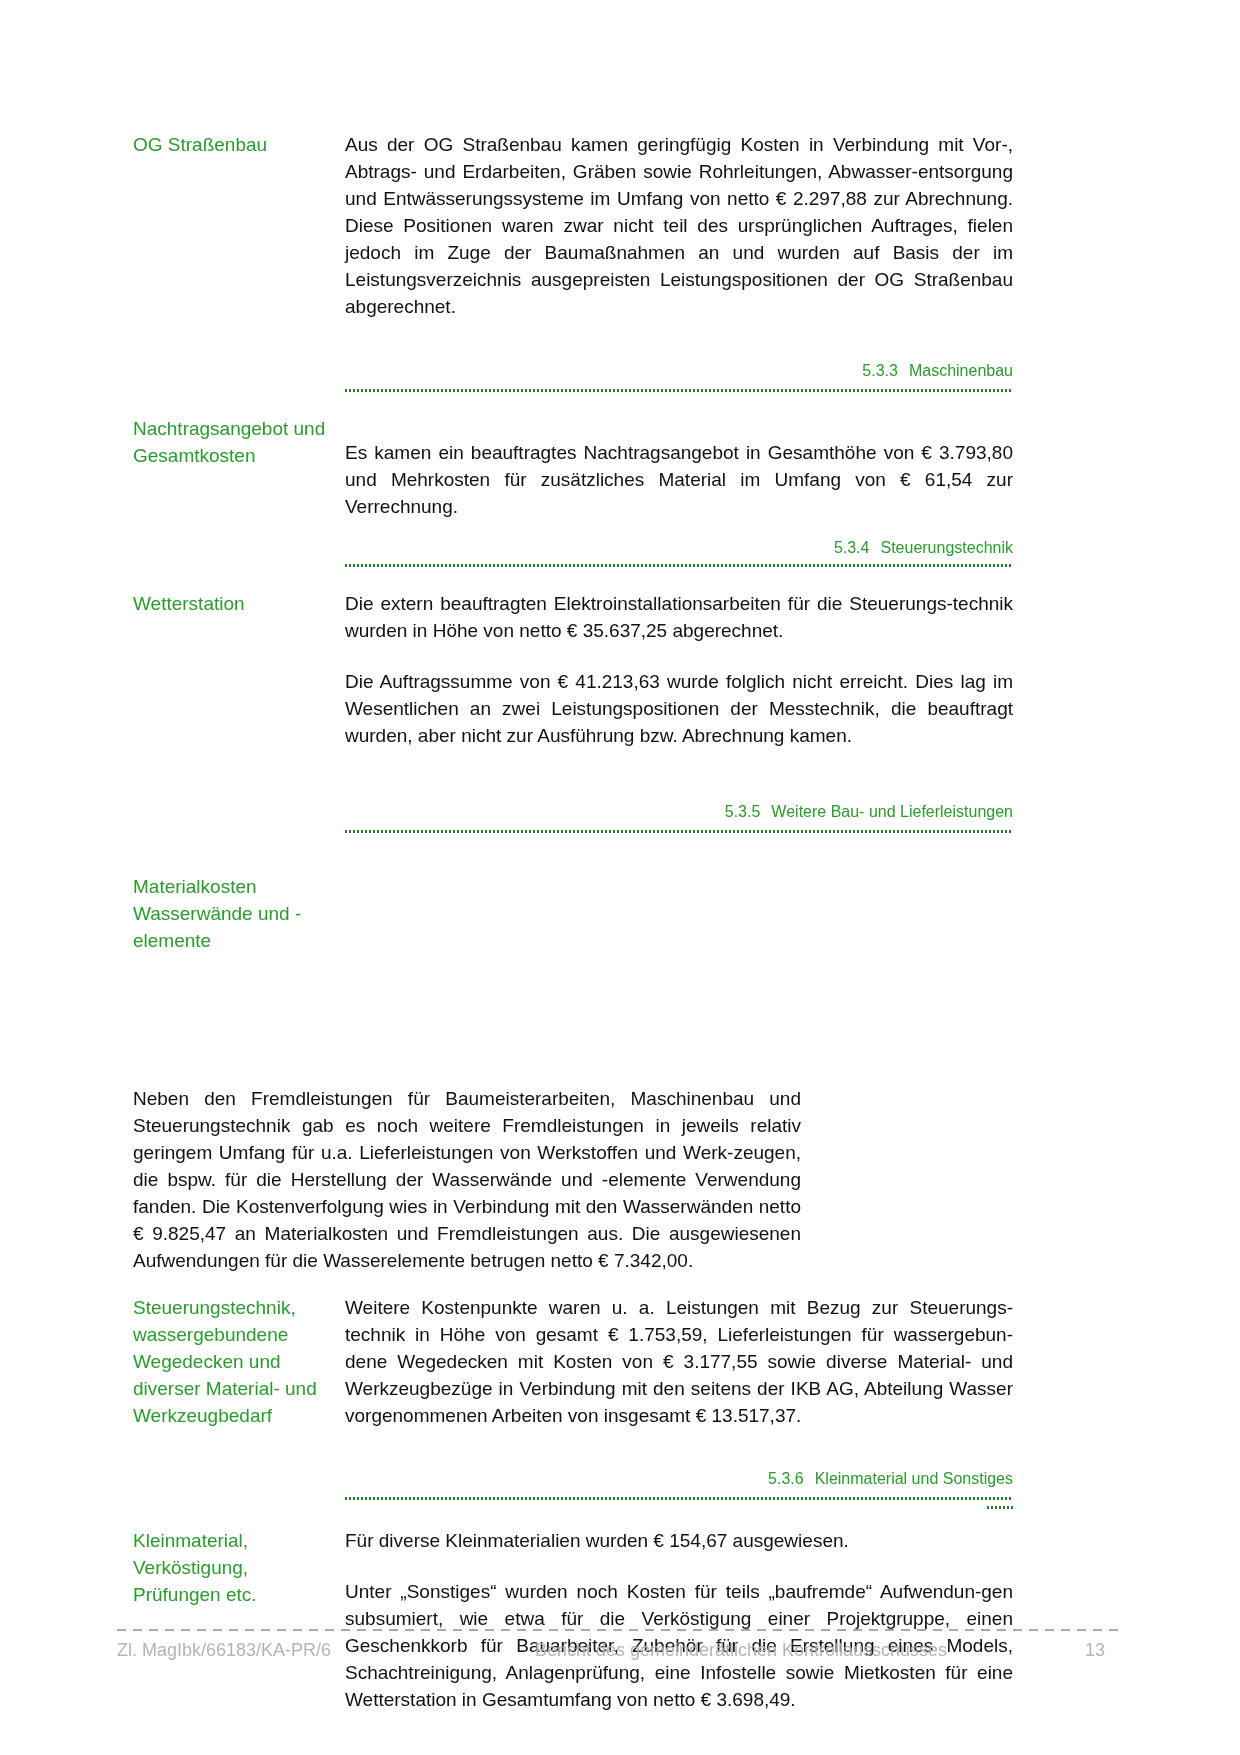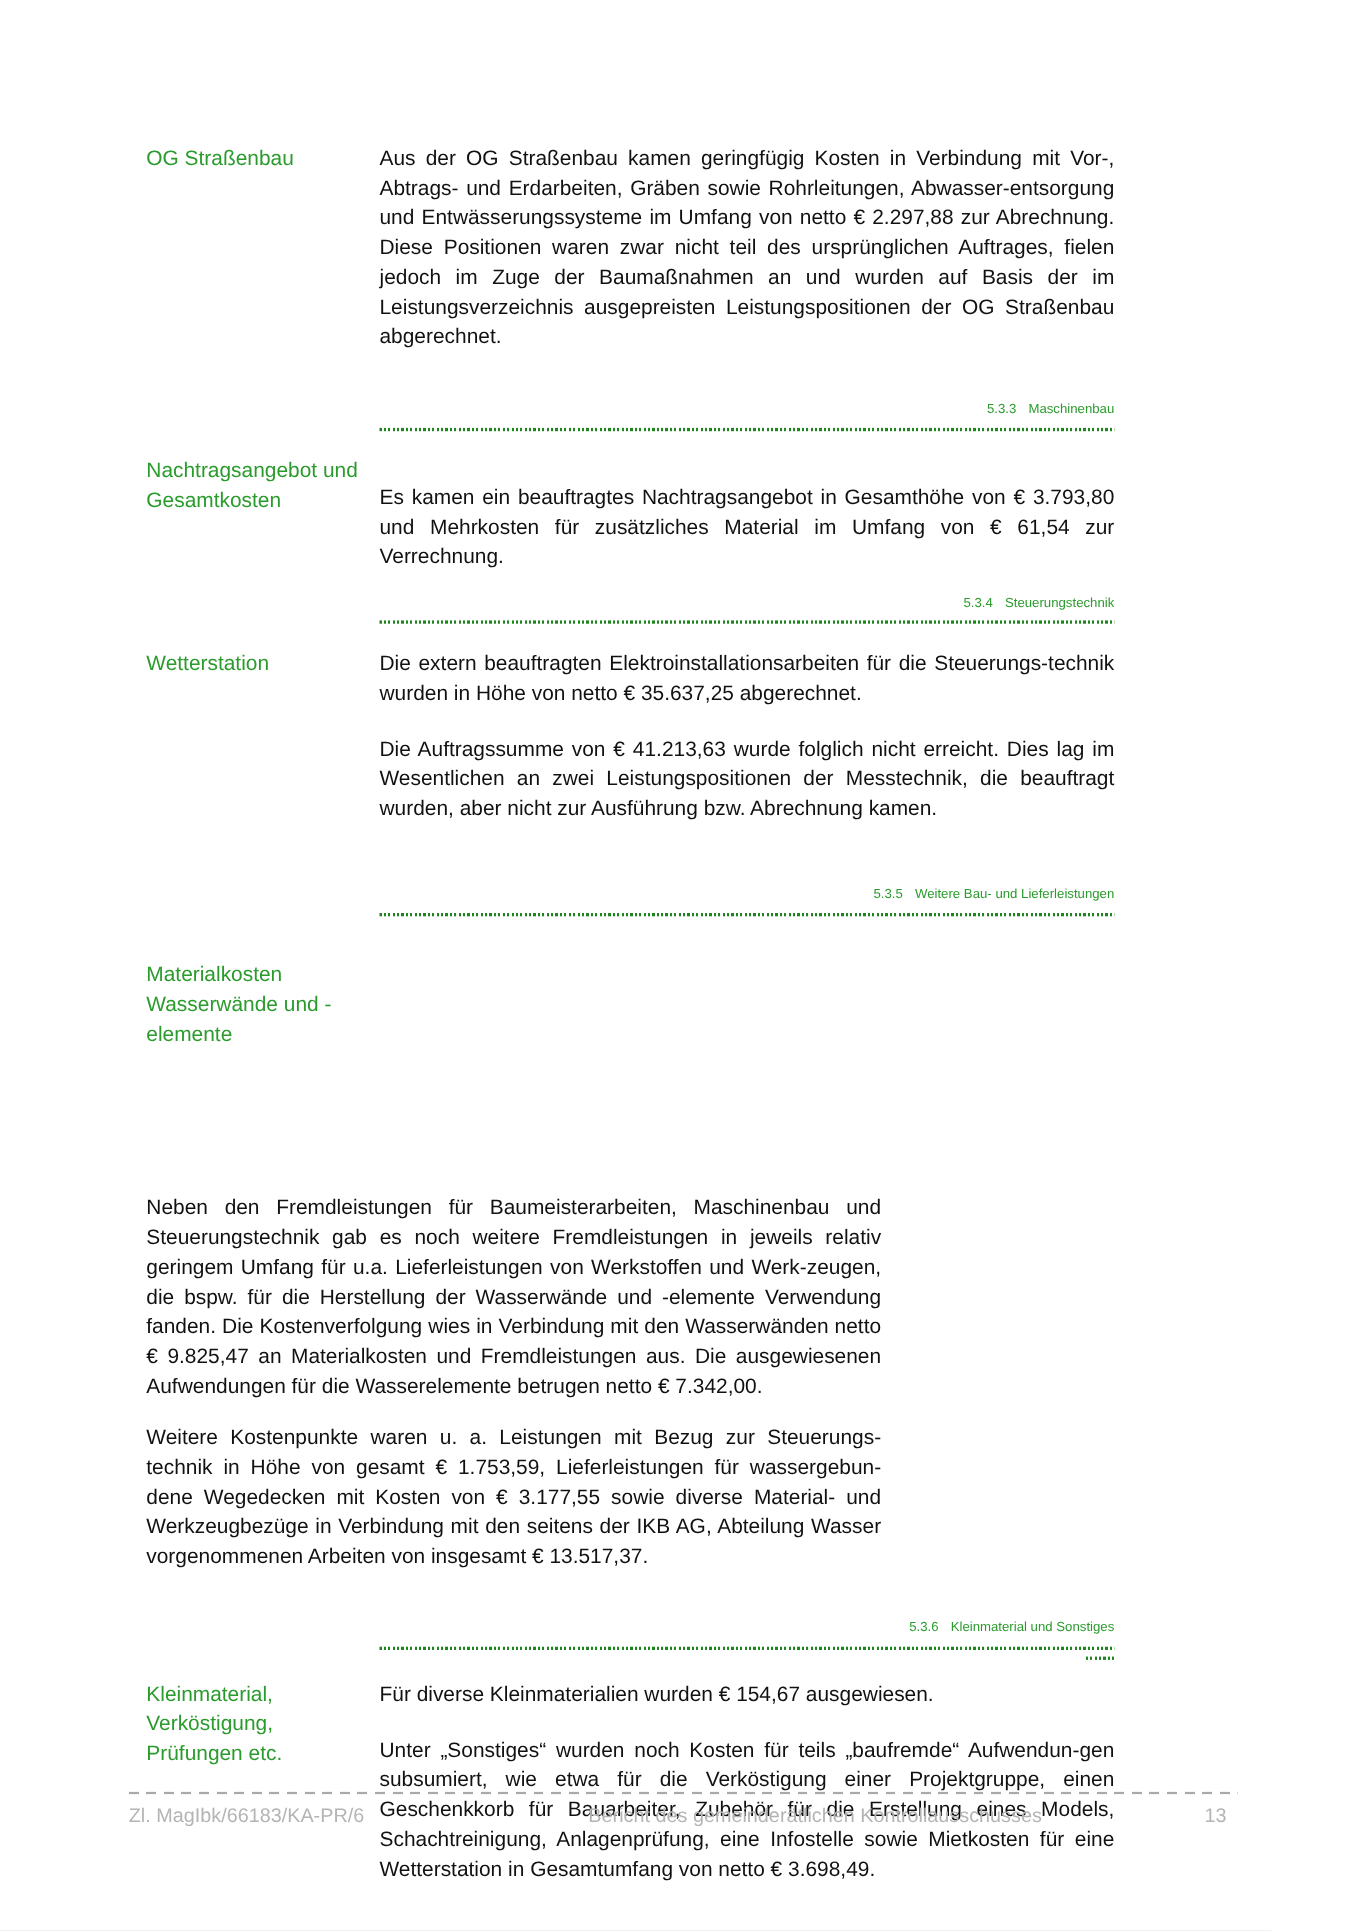--- a/index.html
+++ b/index.html
@@ -37,21 +37,21 @@
   .body{
     width:668px;
     text-align:justify;
   }
   .body p{margin:0;}
   .body p.gap{margin-top:24px;}
   .heading{
     width:880px;
     text-align:right;
     color:var(--green-text);
-    font-size:12px;
+    font-size:16px;
     line-height:26px;
   }
   .h-num{margin-right:11px;}
   .rule{
     margin-left:212px;
     width:668px;
     height:3px;
     background:repeating-linear-gradient(to right,var(--green-rule) 0 2px,transparent 2px 4px);
     margin-top:5px;
   }
@@ -75,21 +75,21 @@
     height:2px;
     background:repeating-linear-gradient(to right,var(--gray-dash) 0 9px,transparent 9px 16px);
   }
   .footer-row{
     margin-top:9px;
     display:flex;
     justify-content:space-between;
     align-items:baseline;
   }
   .footer-row .f-ref{min-width:280px;}
-  .footer-row .f-page{min-width:40px;text-align:center;}
+  .footer-row .f-page{min-width:40px;text-align:left;}
 </style>
 </head>
 <body>
 
 <div class="page">
   <div class="content">
 
     <div class="row">
       <div class="label">OG Straßenbau</div>
       <div class="body">
@@ -128,20 +128,21 @@
     <div class="rule"></div>
 
     <div class="row" style="margin-top:40px;flex-direction:column;">
       <div class="label">Materialkosten Wasserwände und -elemente</div>
       <div class="body">
         <p>Neben den Fremdleistungen für Baumeisterarbeiten, Maschinenbau und Steuerungstechnik gab es noch weitere Fremdleistungen in jeweils relativ geringem Umfang für u.a. Lieferleistungen von Werkstoffen und Werk-zeugen, die bspw. für die Herstellung der Wasserwände und -elemente Verwendung fanden. Die Kostenverfolgung wies in Verbindung mit den Wasserwänden netto € 9.825,47 an Materialkosten und Fremdleistungen aus. Die ausgewiesenen Aufwendungen für die Wasserelemente betrugen netto € 7.342,00.</p>
       </div>
     </div>
 
     <div class="row" style="margin-top:20px;">
+      <div class="label">Steuerungstechnik, wassergebundene Wegedecken und diverser Material- und Werkzeugbedarf</div>
       <div class="body">
         <p>Weitere Kostenpunkte waren u. a. Leistungen mit Bezug zur Steuerungs-technik in Höhe von gesamt € 1.753,59, Lieferleistungen für wassergebun-dene Wegedecken mit Kosten von € 3.177,55 sowie diverse Material- und Werkzeugbezüge in Verbindung mit den seitens der IKB AG, Abteilung Wasser vorgenommenen Arbeiten von insgesamt € 13.517,37.</p>
       </div>
     </div>
 
     <div class="heading" style="margin-top:37px;">
       <span class="h-num">5.3.6</span><span class="h-title">Kleinmaterial und Sonstiges</span>
     </div>
     <div class="rule"></div>
     <div class="rule-stub"></div>

